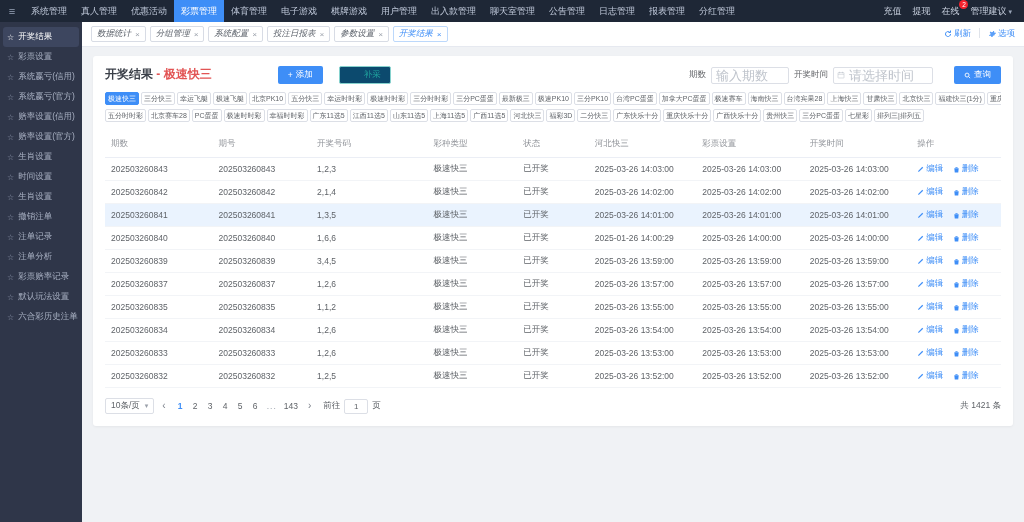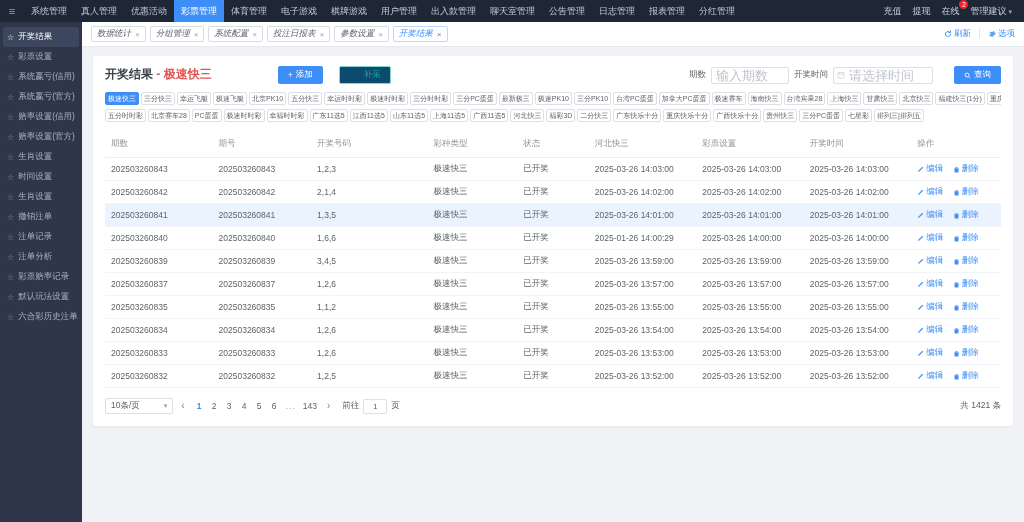--- a/index.html
+++ b/index.html
@@ -62,21 +62,21 @@
 
   
   table { width:100%; border-collapse:collapse; margin-top:9px; table-layout:fixed; }
   th { font-size:8.5px; color:#909399; text-align:left; font-weight:normal; padding:7px 6px; border-bottom:1px solid #ebeef5; white-space:nowrap; overflow:hidden; }
   td { font-size:8.5px; color:#5f6368; padding:5px 6px; border-bottom:1px solid #f2f4f7; white-space:nowrap; overflow:hidden; }
   tr.hl td { background:#eaf3fe;margin-top:6px; }
   .ops-cell a { color:#3e8ef7; text-decoration:none; margin-right:7px; display:inline-flex; align-items:center; gap:2px; cursor:pointer; }
 
   
   .pager { display:flex; align-items:center; gap:5px; margin-top:10px; font-size:8.5px; color:#5f6368; }
-  .size-select { border:1px solid #dcdfe6; border-radius:2px; padding:1px 5px; display:flex; align-items:center; gap:22px; cursor:pointer; }
+  .size-select { border:1px solid #dcdfe6; border-radius:2px; padding:1px 5px; display:flex; align-items:center; gap:3px; cursor:pointer; }
   .size-select .caret { color:#9aa0aa; }
   .pg-arrow { color:#7b808a; cursor:pointer; padding:0 3px; font-size:10px; line-height:12px; }
   .page-btn { min-width:13px; text-align:center; cursor:pointer; padding:1px 2px; }
   .page-btn.active { color:#3e8ef7; font-weight:bold; }
   .pg-ellipsis { color:#9aa0aa; letter-spacing:1px; }
   .goto { display:flex; align-items:center; gap:4px; margin-left:4px; }
   .goto input { width:24px; height:15px; border:1px solid #dcdfe6; border-radius:2px; text-align:center; font-size:8px; color:#5f6368; outline:none; font-family:inherit; }
   .total { margin-left:auto; }
 
   svg { flex:none; }

